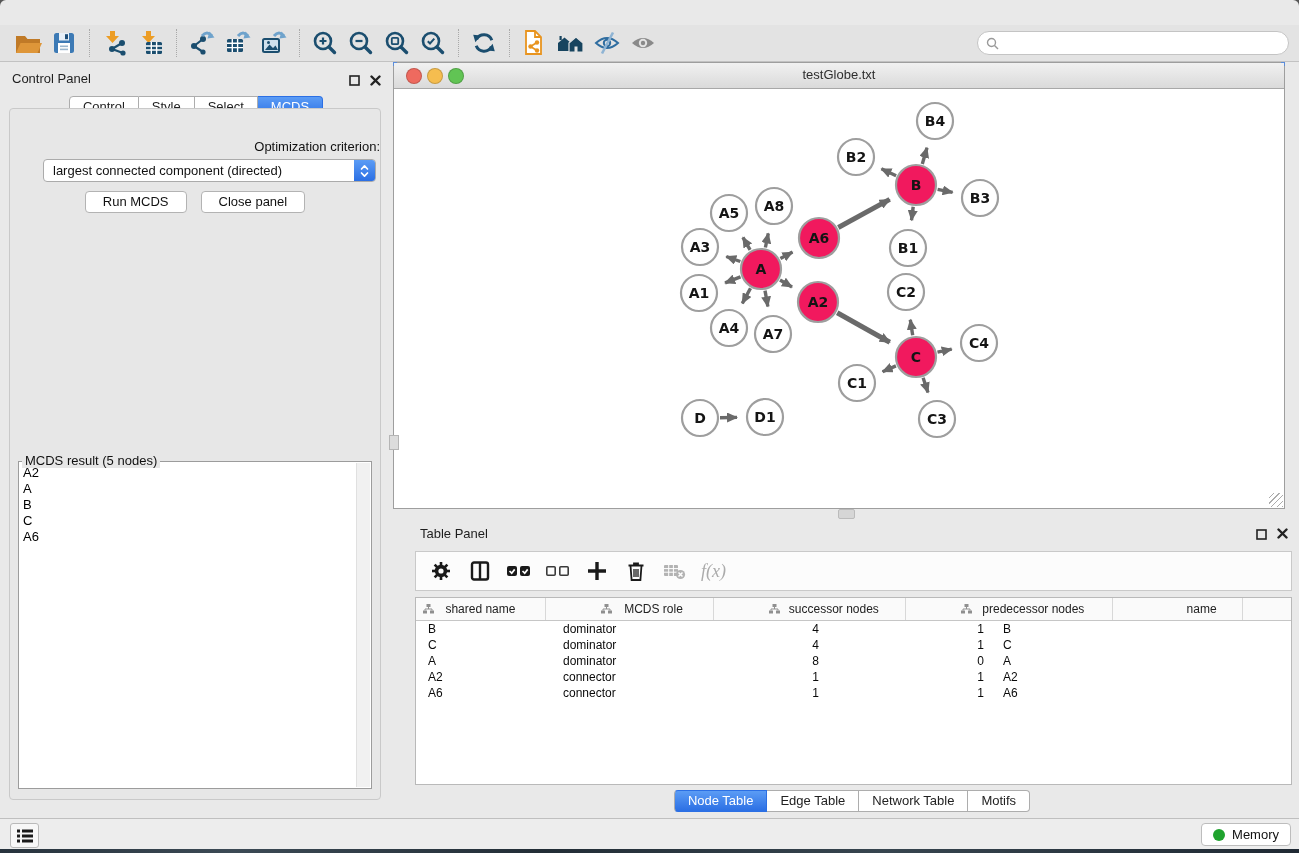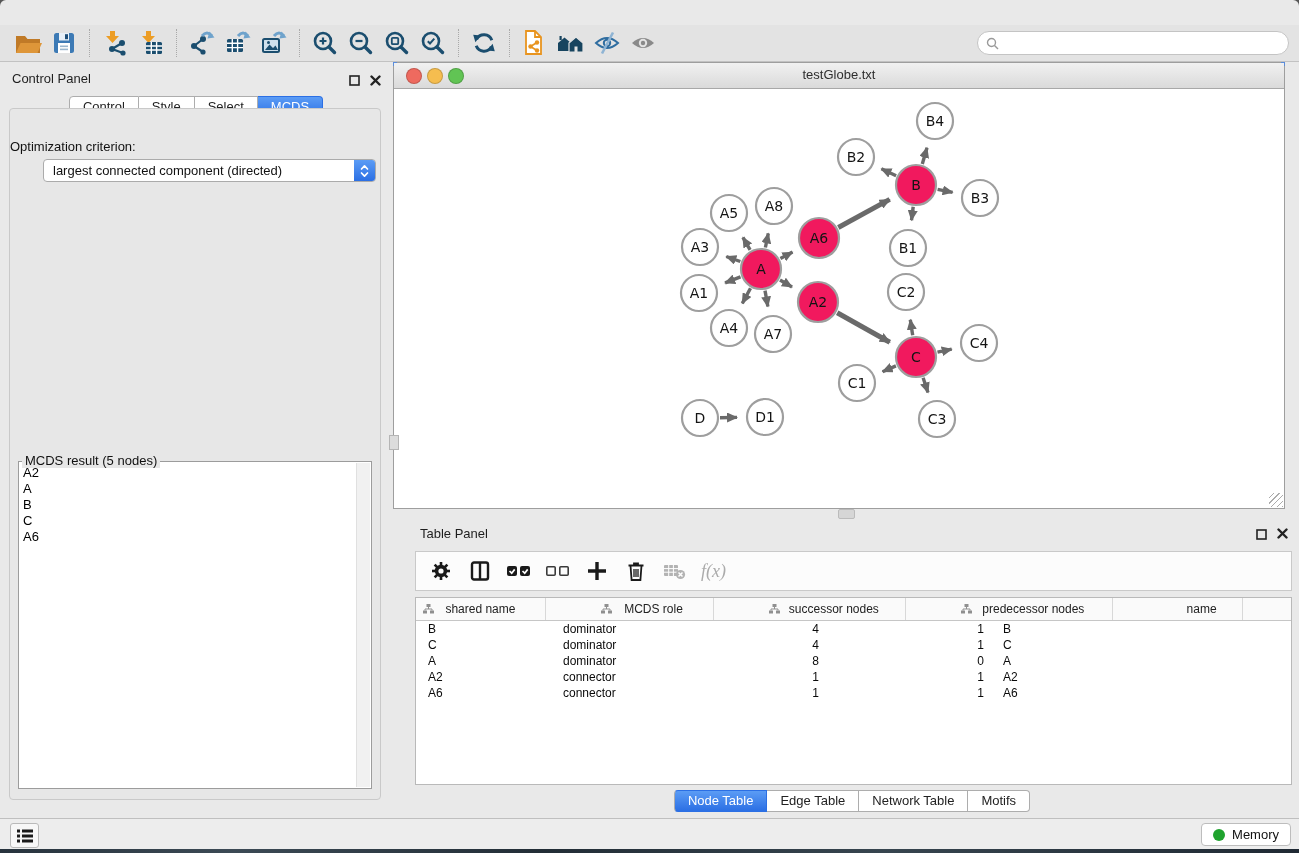--- a/index.html
+++ b/index.html
@@ -26,42 +26,42 @@
   .win-ico{position:absolute;top:10px;cursor:default;}
   .seg-tabs{display:flex;justify-content:center;}
   .seg{height:20px;line-height:20px;padding:0 13px;font-size:13px;background:#FFF;
        border:1px solid #ADADAD;border-left:none;color:#222;cursor:default;white-space:nowrap;}
   .seg:first-child{border-left:1px solid #ADADAD;border-radius:4px 0 0 4px;}
   .seg:last-child{border-radius:0 4px 4px 0;}
   .seg-sel{background:linear-gradient(#5B9CF5,#2B6FE4);color:#FFF;border-color:#2B6FE4;}
   .cp-tabs{position:absolute;top:34px;left:0;right:0;}
   .cp-body{position:absolute;top:46px;left:9px;width:372px;height:692px;background:#E7E7E7;
            border:1px solid #C9C9C9;border-radius:4px;box-sizing:border-box;}
-  .opt-label{position:absolute;top:30px;left:0;right:0;text-align:left;font-size:13px;color:#111;}
+  .opt-label{position:absolute;top:30px;left:0;right:0;text-align:right;font-size:13px;color:#111;}
   .dropdown{position:absolute;top:50px;left:33px;width:333px;height:23px;background:#FFF;
             border:1px solid #ABABAB;border-radius:4px;box-sizing:border-box;display:flex;align-items:center;}
   .dd-value{flex:1;font-size:13px;color:#111;padding-left:9px;white-space:nowrap;overflow:hidden;}
   .dd-step{width:21px;height:21px;border-radius:0 3px 3px 0;background:linear-gradient(#5B9CF5,#2B6FE4);
            display:flex;flex-direction:column;align-items:center;justify-content:center;color:#FFF;}
   .dd-step svg{display:block;}
   .btn-row{position:absolute;top:82px;left:0;right:0;display:flex;justify-content:center;gap:14px;}
   .btn{background:#FFF;border:1px solid #B3B3B3;border-radius:4px;font-size:13px;height:22px;
        line-height:20px;padding:0 17px;color:#111;cursor:default;box-sizing:border-box;}
   .fieldset{position:absolute;left:8px;right:8px;top:352px;bottom:10px;border:1px solid #9C9C9C;background:#FFF;}
   .legend{position:absolute;top:-9px;left:3px;background:#E7E7E7;padding:0 3px;font-size:13px;color:#111;}
   .result-list{position:absolute;left:0;top:3px;right:15px;bottom:0;font-size:13px;line-height:16px;
                padding-left:4px;overflow:hidden;color:#000;}
   .scroll-track{position:absolute;top:1px;right:1px;bottom:1px;width:13px;background:#F1F1F1;border-left:1px solid #E0E0E0;}
   
   .netwin{position:absolute;left:393px;top:62px;width:892px;height:447px;background:#FFF;
           border:1px solid #9E9E9E;box-sizing:border-box;}
   .net-titlebar{position:relative;height:25px;background:linear-gradient(#F1F1F1,#DADADA);border-bottom:1px solid #A8A8A8;}
   .net-title{text-align:center;line-height:24px;font-size:13px;color:#2E2E2E;}
   .nt{position:absolute;top:5px;width:14px;height:14px;border-radius:50%;border:0.5px solid rgba(0,0,0,.18);}
-  .net-canvas{position:absolute;top:26px;left:0;right:0;bottom:0;}
+  .net-canvas{position:absolute;top:26px;left:0;right:0;bottom:0;font-weight:bold;}
   .corner-mark{position:absolute;width:4px;height:4px;background:#5B8DDB;}
   .resize-grip{position:absolute;right:1px;bottom:1px;width:14px;height:14px;
     background:repeating-linear-gradient(135deg,transparent 0 3px,#ACACAC 3px 4px);}
   .left-handle{position:absolute;left:-5px;top:372px;width:8px;height:13px;background:#DCDCDC;border:1px solid #B5B5B5;}
   .h-split{position:absolute;left:838px;top:509px;width:15px;height:8px;background:#D6D6D6;border:1px solid #BBB;border-radius:2px;}
   
   .tp{position:absolute;left:405px;top:518px;width:894px;height:300px;}
   .tp-title{position:absolute;top:8px;left:15px;font-size:13px;color:#1E1E1E;}
   .tp-toolbar{position:absolute;left:10px;right:7px;top:33px;height:40px;background:#FCFCFC;
               border:1px solid #C9C9C9;display:flex;align-items:center;padding-left:12px;gap:13px;box-sizing:border-box;}
@@ -271,20 +271,24 @@
       </div>
     <div class="cp-body">
       <div class="opt-label">Optimization criterion:</div>
       <div class="dropdown">
         <span class="dd-value">largest connected component (directed)</span>
         <span class="dd-step">
           <svg width="9" height="14" viewBox="0 0 9 14">
               <path d="M1.5 5L4.5 1.8 7.5 5M1.5 9l3 3.2 3-3.2" stroke="#FFF" stroke-width="1.7" fill="none" stroke-linecap="round" stroke-linejoin="round"></path>
             </svg>
         </span>
+      </div>
+      <div class="btn-row">
+        <button class="btn">Run MCDS</button>
+        <button class="btn">Close panel</button>
       </div>
       <div class="fieldset">
         <span class="legend">MCDS result (5 nodes)</span>
         <div class="result-list" id="result-list">
             <div>A2</div>
             <div>A</div>
             <div>B</div>
             <div>C</div>
             <div>A6</div>
           </div>

